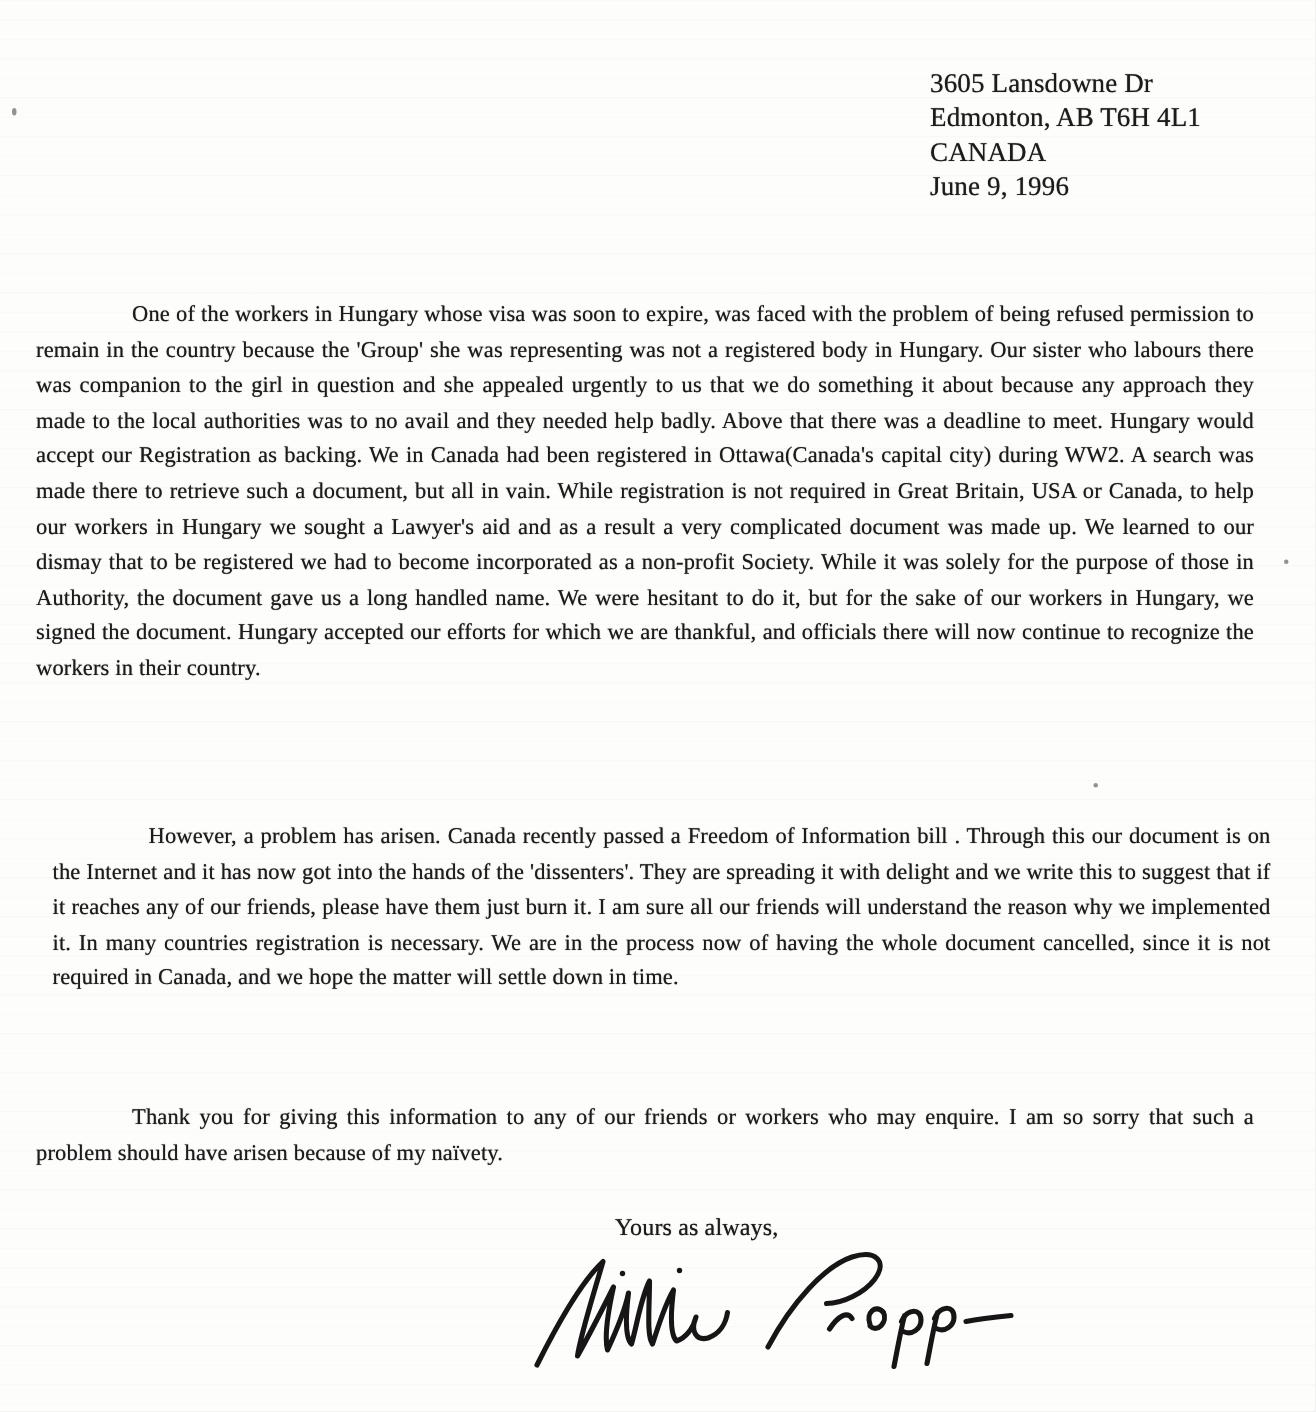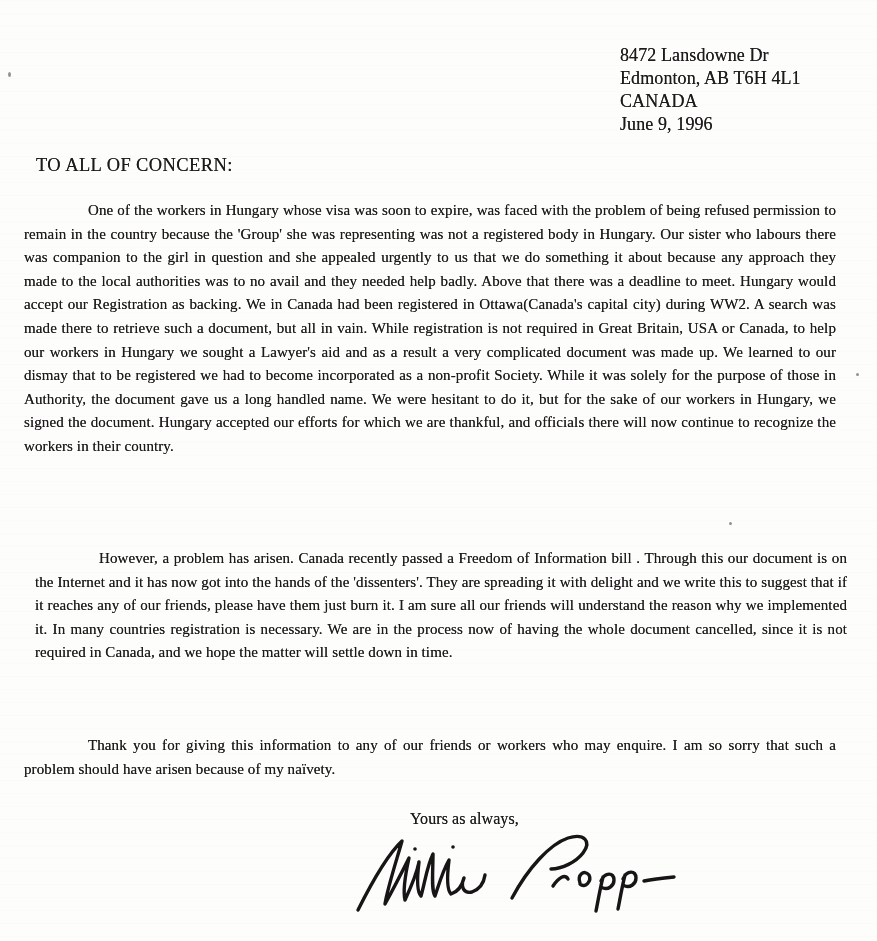--- a/index.html
+++ b/index.html
@@ -85,27 +85,26 @@
   .speck-1 { left: 8px;   top: 72px;  width: 3px; height: 5px; }
   .speck-2 { left: 856px; top: 373px; width: 3px; height: 3px; }
   .speck-4 { left: 729px; top: 522px; width: 3px; height: 3px; }
 </style>
 </head>
 <body>
 
 <div class="page">
 
   <div class="address-block typed">
-    <div>8472 Lansdowne Dr</div>
+    <div>3605 Lansdowne Dr</div>
     <div>Edmonton, AB T6H 4L1</div>
     <div>CANADA</div>
     <div>June 9, 1996</div>
   </div>
 
-  <div class="salutation typed">TO ALL OF CONCERN:</div>
 
   <div class="para para-1 typed">One of the workers in Hungary whose visa was soon to expire, was faced with the problem of being refused permission to remain in the country because the 'Group' she was representing was not a registered body in Hungary.  Our sister who labours there was companion to the girl in question and she appealed urgently to us that we do something it about because any approach they made to the local authorities was to no avail and they needed help badly.  Above that there was a deadline to meet.  Hungary would accept our Registration as backing.  We in Canada had been registered in Ottawa(Canada's capital city) during WW2.  A search was made there to retrieve such a document, but all in vain.  While registration is not required in Great Britain, USA or Canada, to help our workers in Hungary we sought a Lawyer's aid and as a result a very complicated document was made up.  We learned to our dismay that to be registered we had to become incorporated as a non-profit Society.  While it was solely for the purpose of those in Authority, the document gave us a long handled name.  We were hesitant to do it, but for the sake of our workers in Hungary, we signed the document.  Hungary accepted our efforts for which we are thankful, and officials there will now continue to recognize the workers in their country.</div>
 
   <div class="para para-2 typed">However, a problem has arisen.  Canada recently passed a Freedom of Information bill .  Through this our document is on the Internet and it has now got into the hands of the 'dissenters'.  They are spreading it with delight and we write this to suggest that if it reaches any of our friends, please have them just burn it.  I am sure all our friends will understand the reason why we implemented it.  In many countries registration is necessary.  We are in the process now of having the whole document cancelled, since it is not required in Canada, and we hope the matter will settle down in time.</div>
 
   <div class="para para-3 typed">Thank you for giving this information to any of our friends or workers who may enquire. I am so sorry that such a problem should have arisen because of my naïvety.</div>
 
   <div class="closing typed">Yours as always,</div>
 
   <div class="signature" role="img" aria-label="Willis Propp">

